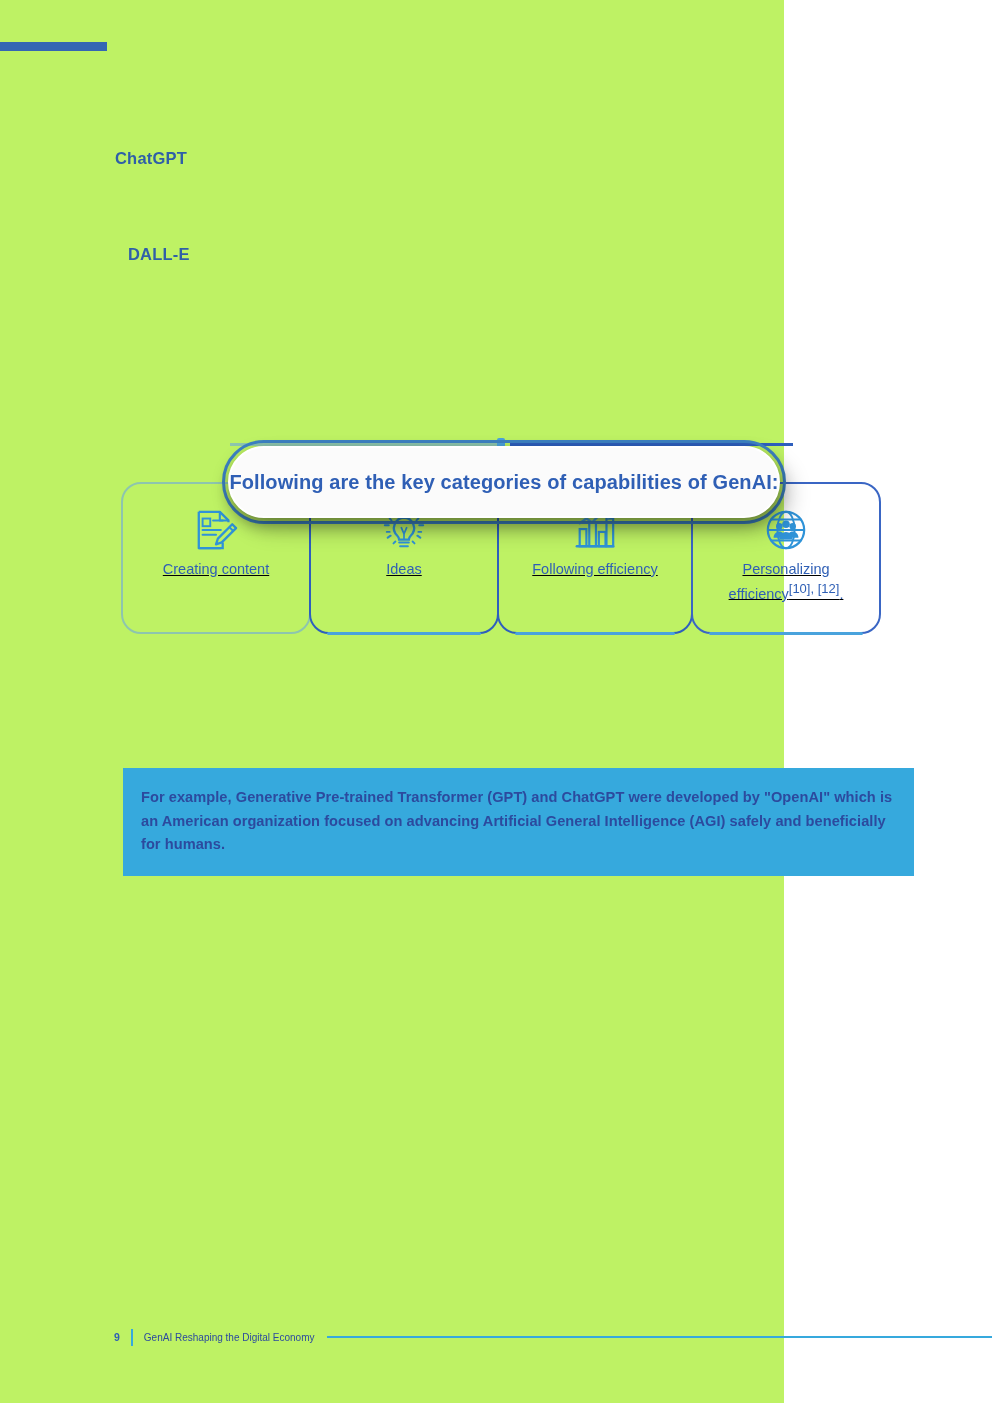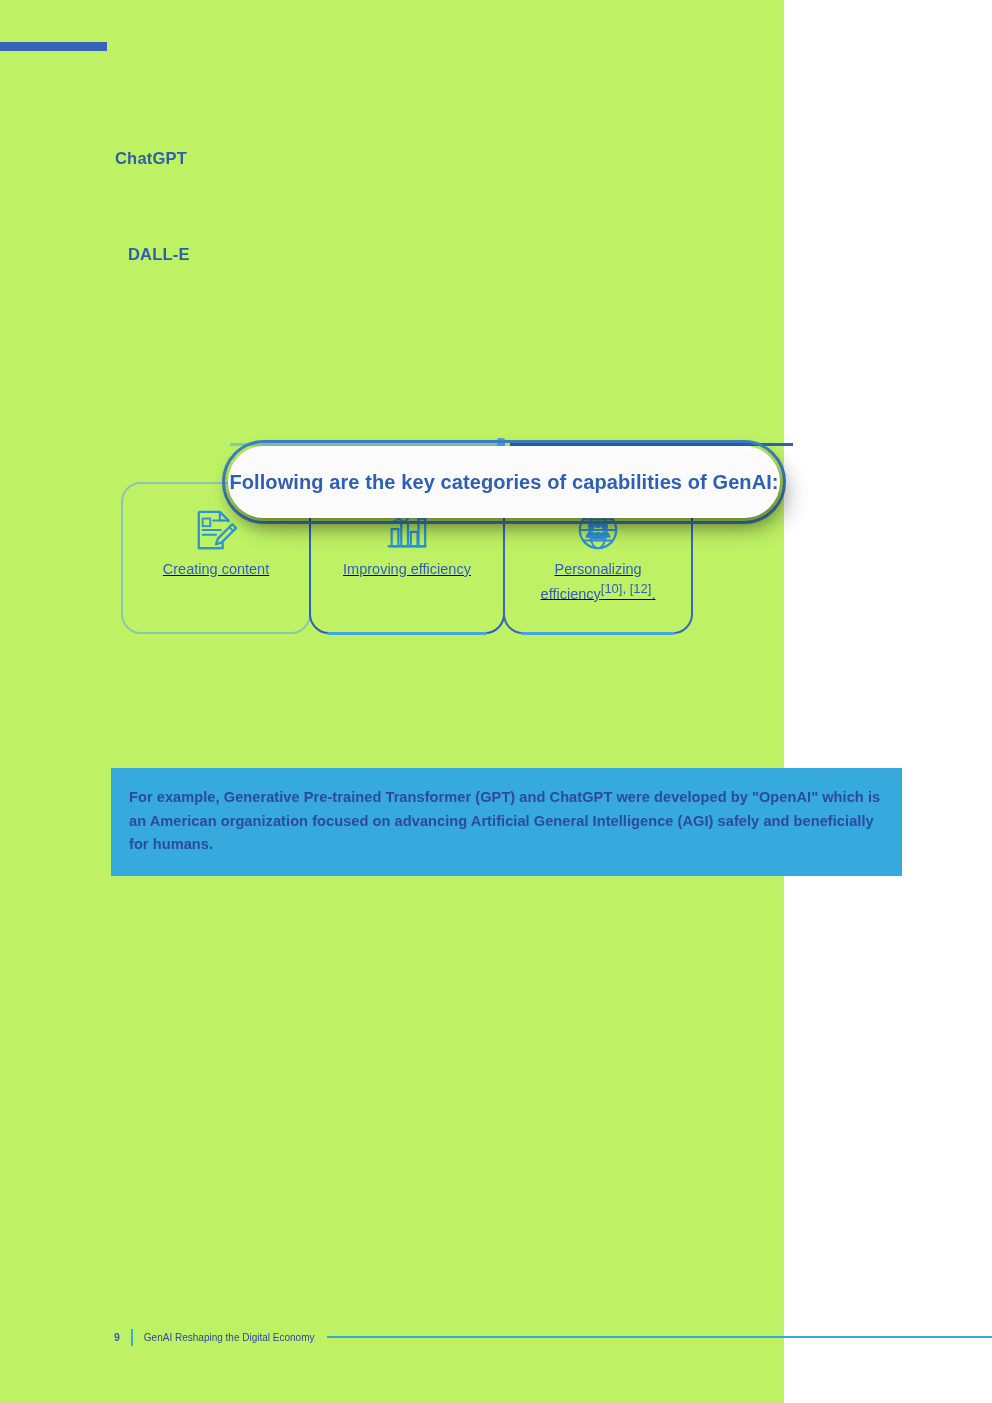--- a/index.html
+++ b/index.html
@@ -168,21 +168,21 @@
     font-weight: bold;
     font-size: 20px;
     color: #2f5fb5;
     letter-spacing: 0.1px;
     white-space: nowrap;
   }
 
   
   .note-box {
     position: absolute;
-    left: 111px;
+    left: 123px;
     top: 768px;
     width: 791px;
     height: 108px;
     background: #36a9dd;
     padding: 18px 20px 0 18px;
   }
   .note-text {
     font-family: "Liberation Sans", sans-serif;
     font-weight: bold;
     font-size: 14.6px;
@@ -261,32 +261,42 @@
           <path d="M6 42 h25 v-6" fill="none" stroke="#2f93d8" stroke-width="2.4"></path>
           <path d="M28 4 v9 h9" fill="none" stroke="#2f93d8" stroke-width="2.2" stroke-linejoin="round"></path>
           <rect x="10" y="11" width="8" height="8" fill="none" stroke="#2f93d8" stroke-width="2"></rect>
           <path d="M21 13 h10 M10 23 h19 M10 28 h14" stroke="#2f93d8" stroke-width="2.2" stroke-linecap="round"></path>
           <path d="M41 17 l4 4 -15 15 -6 2 2 -6 z" fill="none" stroke="#2f93d8" stroke-width="2.4" stroke-linejoin="round"></path>
           <path d="M38 20 l4 4" stroke="#2f93d8" stroke-width="2"></path>
         </svg>
         <div class="cap-label">Creating content</div>
       </div>
 
+      <div class="cap-box b2">
+        <svg class="cap-icon" viewBox="0 0 48 46">
+          <path d="M24 10 a11 11 0 0 1 7 19 c-1.3 1.2 -1.8 2.4 -1.9 4 h-10.2 c-0.1 -1.6 -0.6 -2.8 -1.9 -4 a11 11 0 0 1 7 -19 z" fill="none" stroke="#2f93d8" stroke-width="2.4"></path>
+          <path d="M19 36 h10 M20 40 h8" stroke="#2f93d8" stroke-width="2.2" stroke-linecap="round"></path>
+          <path d="M21 20 l3 7 l3 -7 M24 27 v6" fill="none" stroke="#2f93d8" stroke-width="1.8"></path>
+          <path d="M24 1 v4 M11 6 l2.5 3 M37 6 l-2.5 3 M4 18 h4 M40 18 h4 M7 31 l3 -2 M41 31 l-3 -2" stroke="#2f93d8" stroke-width="2.2" stroke-linecap="round"></path>
+          <path d="M9 11 l2 2 M39 11 l-2 2 M6 25 h3 M39 25 h3 M13 37 l2 -2 M35 37 l-2 -2" stroke="#2f93d8" stroke-width="2" stroke-linecap="round"></path>
+        </svg>
+        <div class="cap-label">Ideas</div>
+      </div>
 
       <div class="cap-box b3">
         <svg class="cap-icon" viewBox="0 0 48 46">
           <path d="M5 40 h38" stroke="#2f93d8" stroke-width="2.6" stroke-linecap="round"></path>
           <rect x="8" y="22" width="7" height="18" fill="none" stroke="#2f93d8" stroke-width="2.3"></rect>
           <rect x="18" y="15" width="7" height="25" fill="none" stroke="#2f93d8" stroke-width="2.3"></rect>
           <rect x="28" y="25" width="7" height="15" fill="none" stroke="#2f93d8" stroke-width="2.3"></rect>
           <rect x="36" y="11" width="7" height="29" fill="none" stroke="#2f93d8" stroke-width="2.3"></rect>
           <path d="M8 16 l7 -5 l6 4 l8 -8 l9 -2" fill="none" stroke="#4aa9e0" stroke-width="2.4" stroke-linejoin="round" stroke-linecap="round"></path>
           <path d="M32 5 l6 0 l0 6" fill="none" stroke="#4aa9e0" stroke-width="2.4" stroke-linecap="round" stroke-linejoin="round"></path>
         </svg>
-        <div class="cap-label">Improving efficiency</div>
+        <div class="cap-label">Following efficiency</div>
       </div>
 
       <div class="cap-box b4">
         <svg class="cap-icon" viewBox="0 0 48 46">
           <circle cx="24" cy="23" r="19" fill="none" stroke="#2f93d8" stroke-width="2.3"></circle>
           <ellipse cx="24" cy="23" rx="9" ry="19" fill="none" stroke="#2f93d8" stroke-width="2"></ellipse>
           <path d="M5 23 h38 M8 12 h32 M8 34 h32" stroke="#2f93d8" stroke-width="2"></path>
           <circle cx="17" cy="19" r="3.4" fill="#2f93d8"></circle>
           <circle cx="31" cy="19" r="3.4" fill="#2f93d8"></circle>
           <circle cx="24" cy="17" r="4" fill="#2f93d8"></circle>

